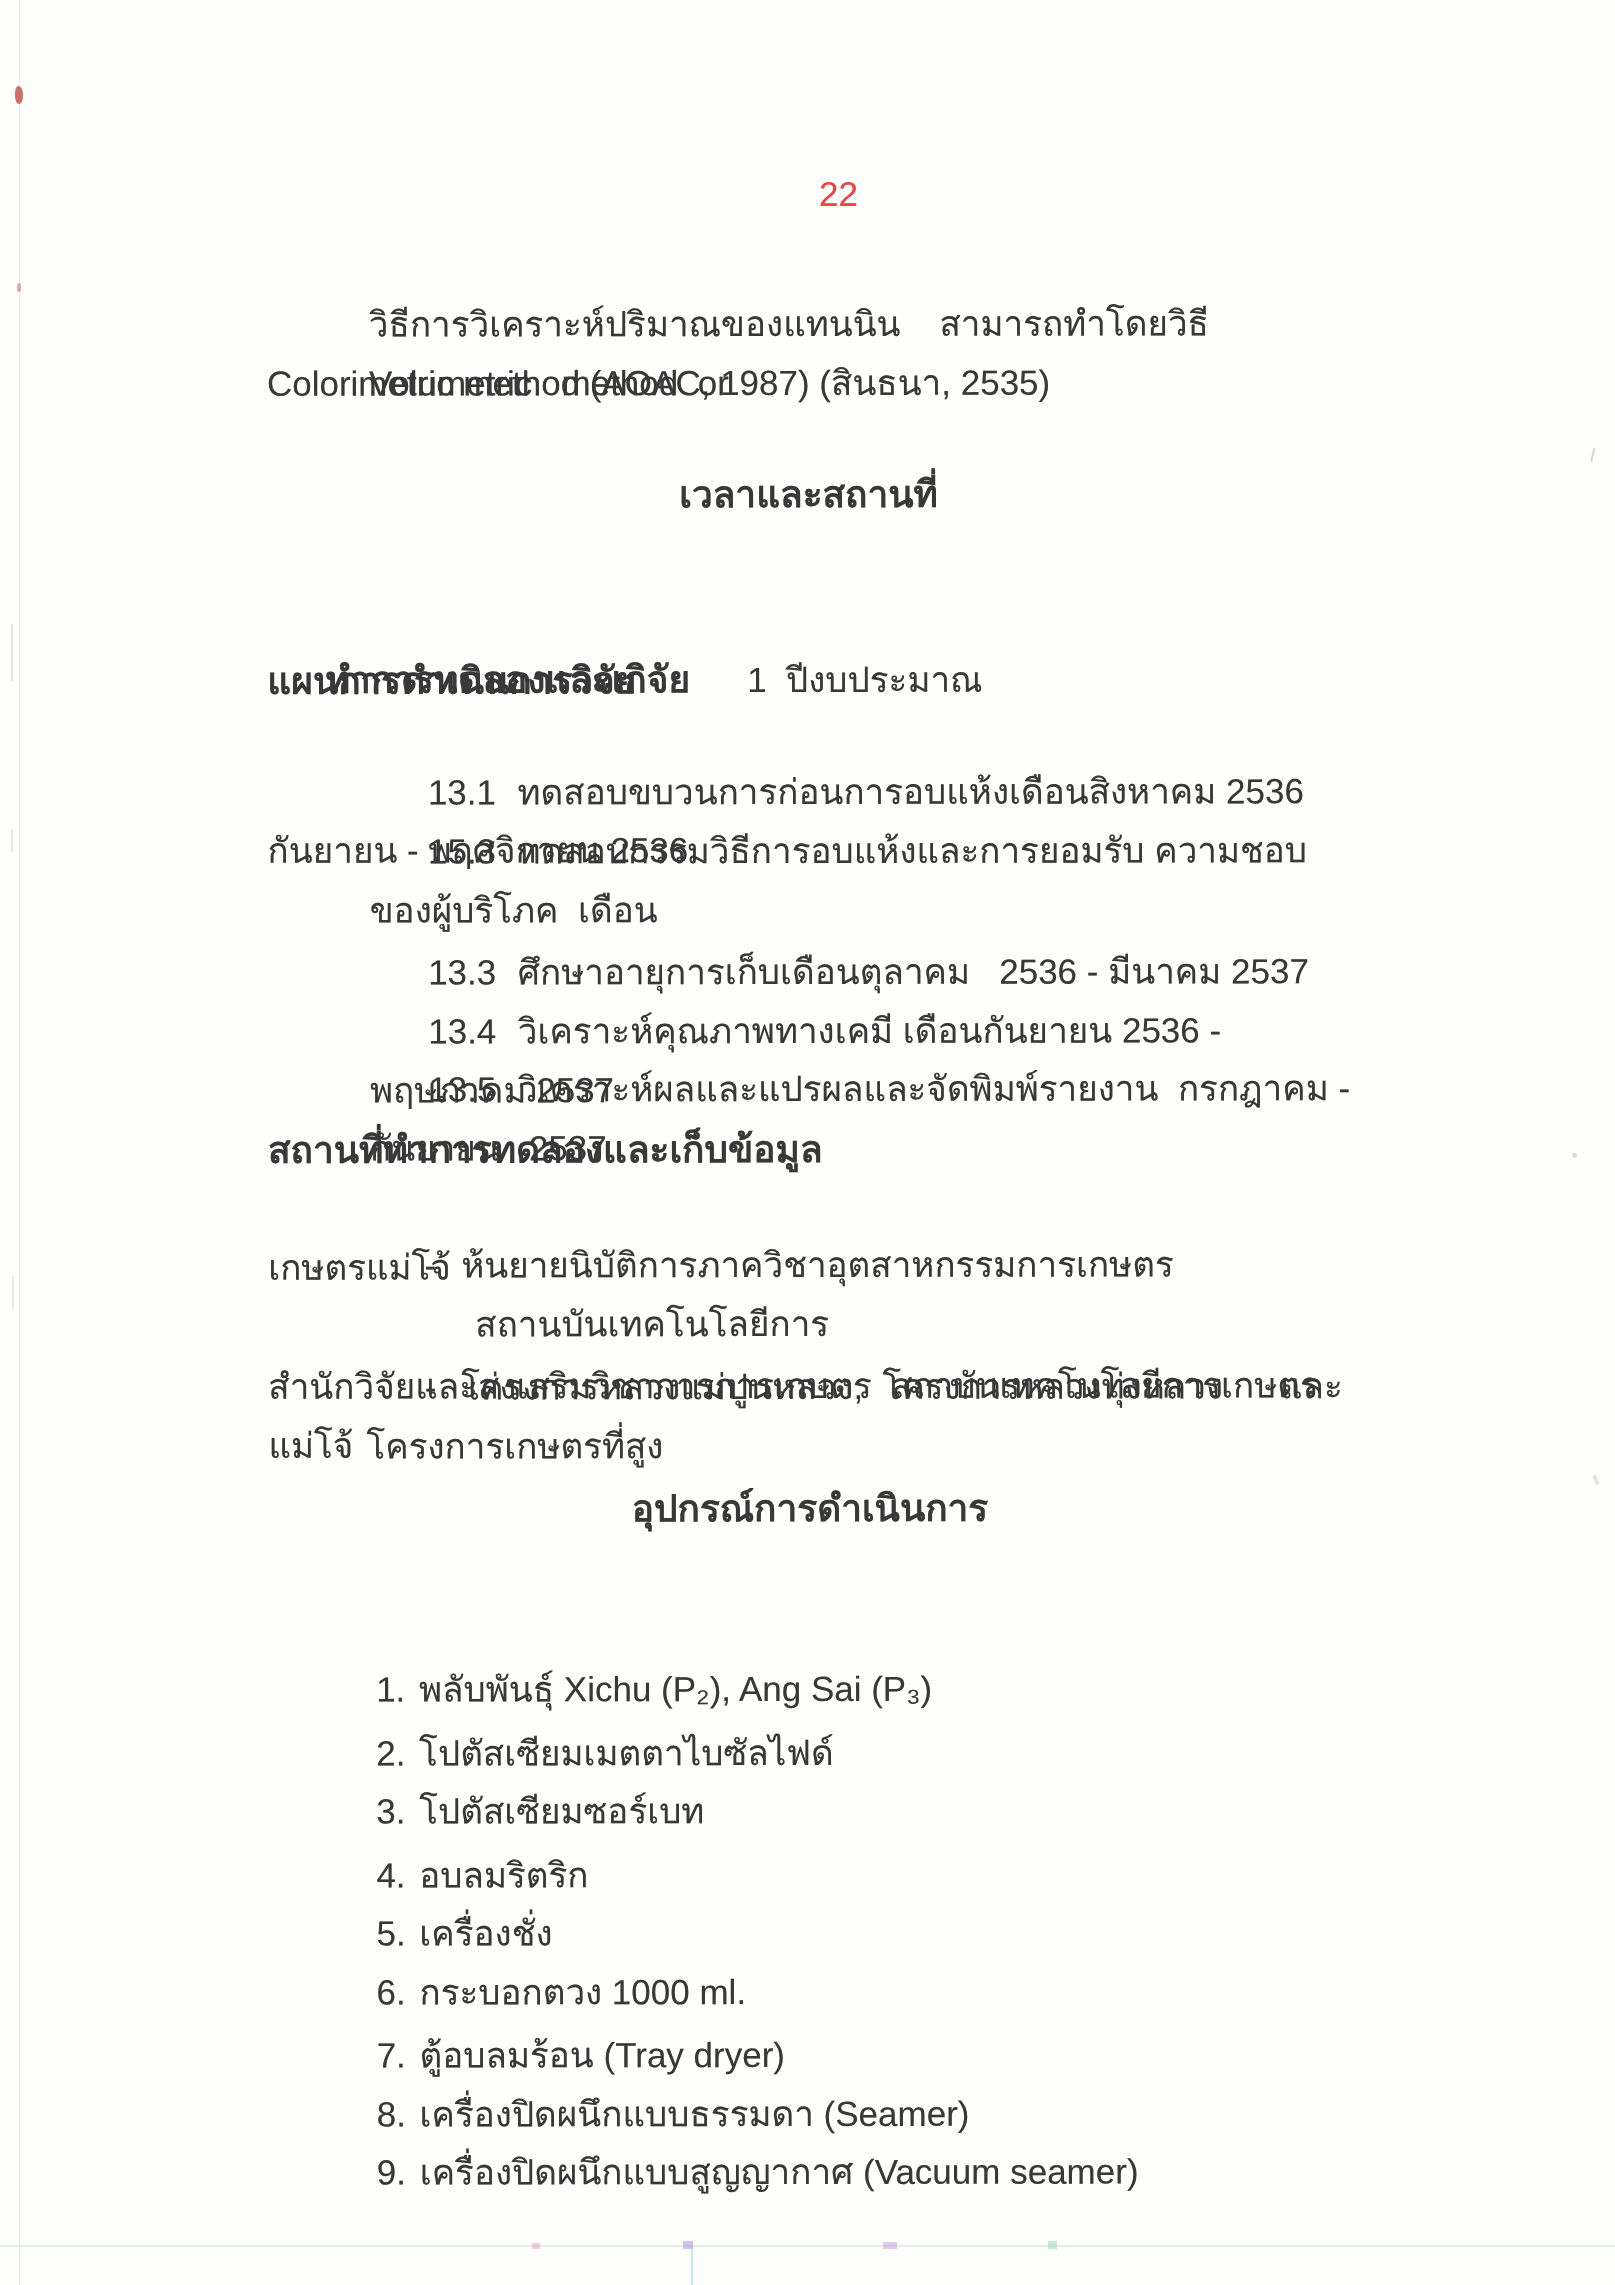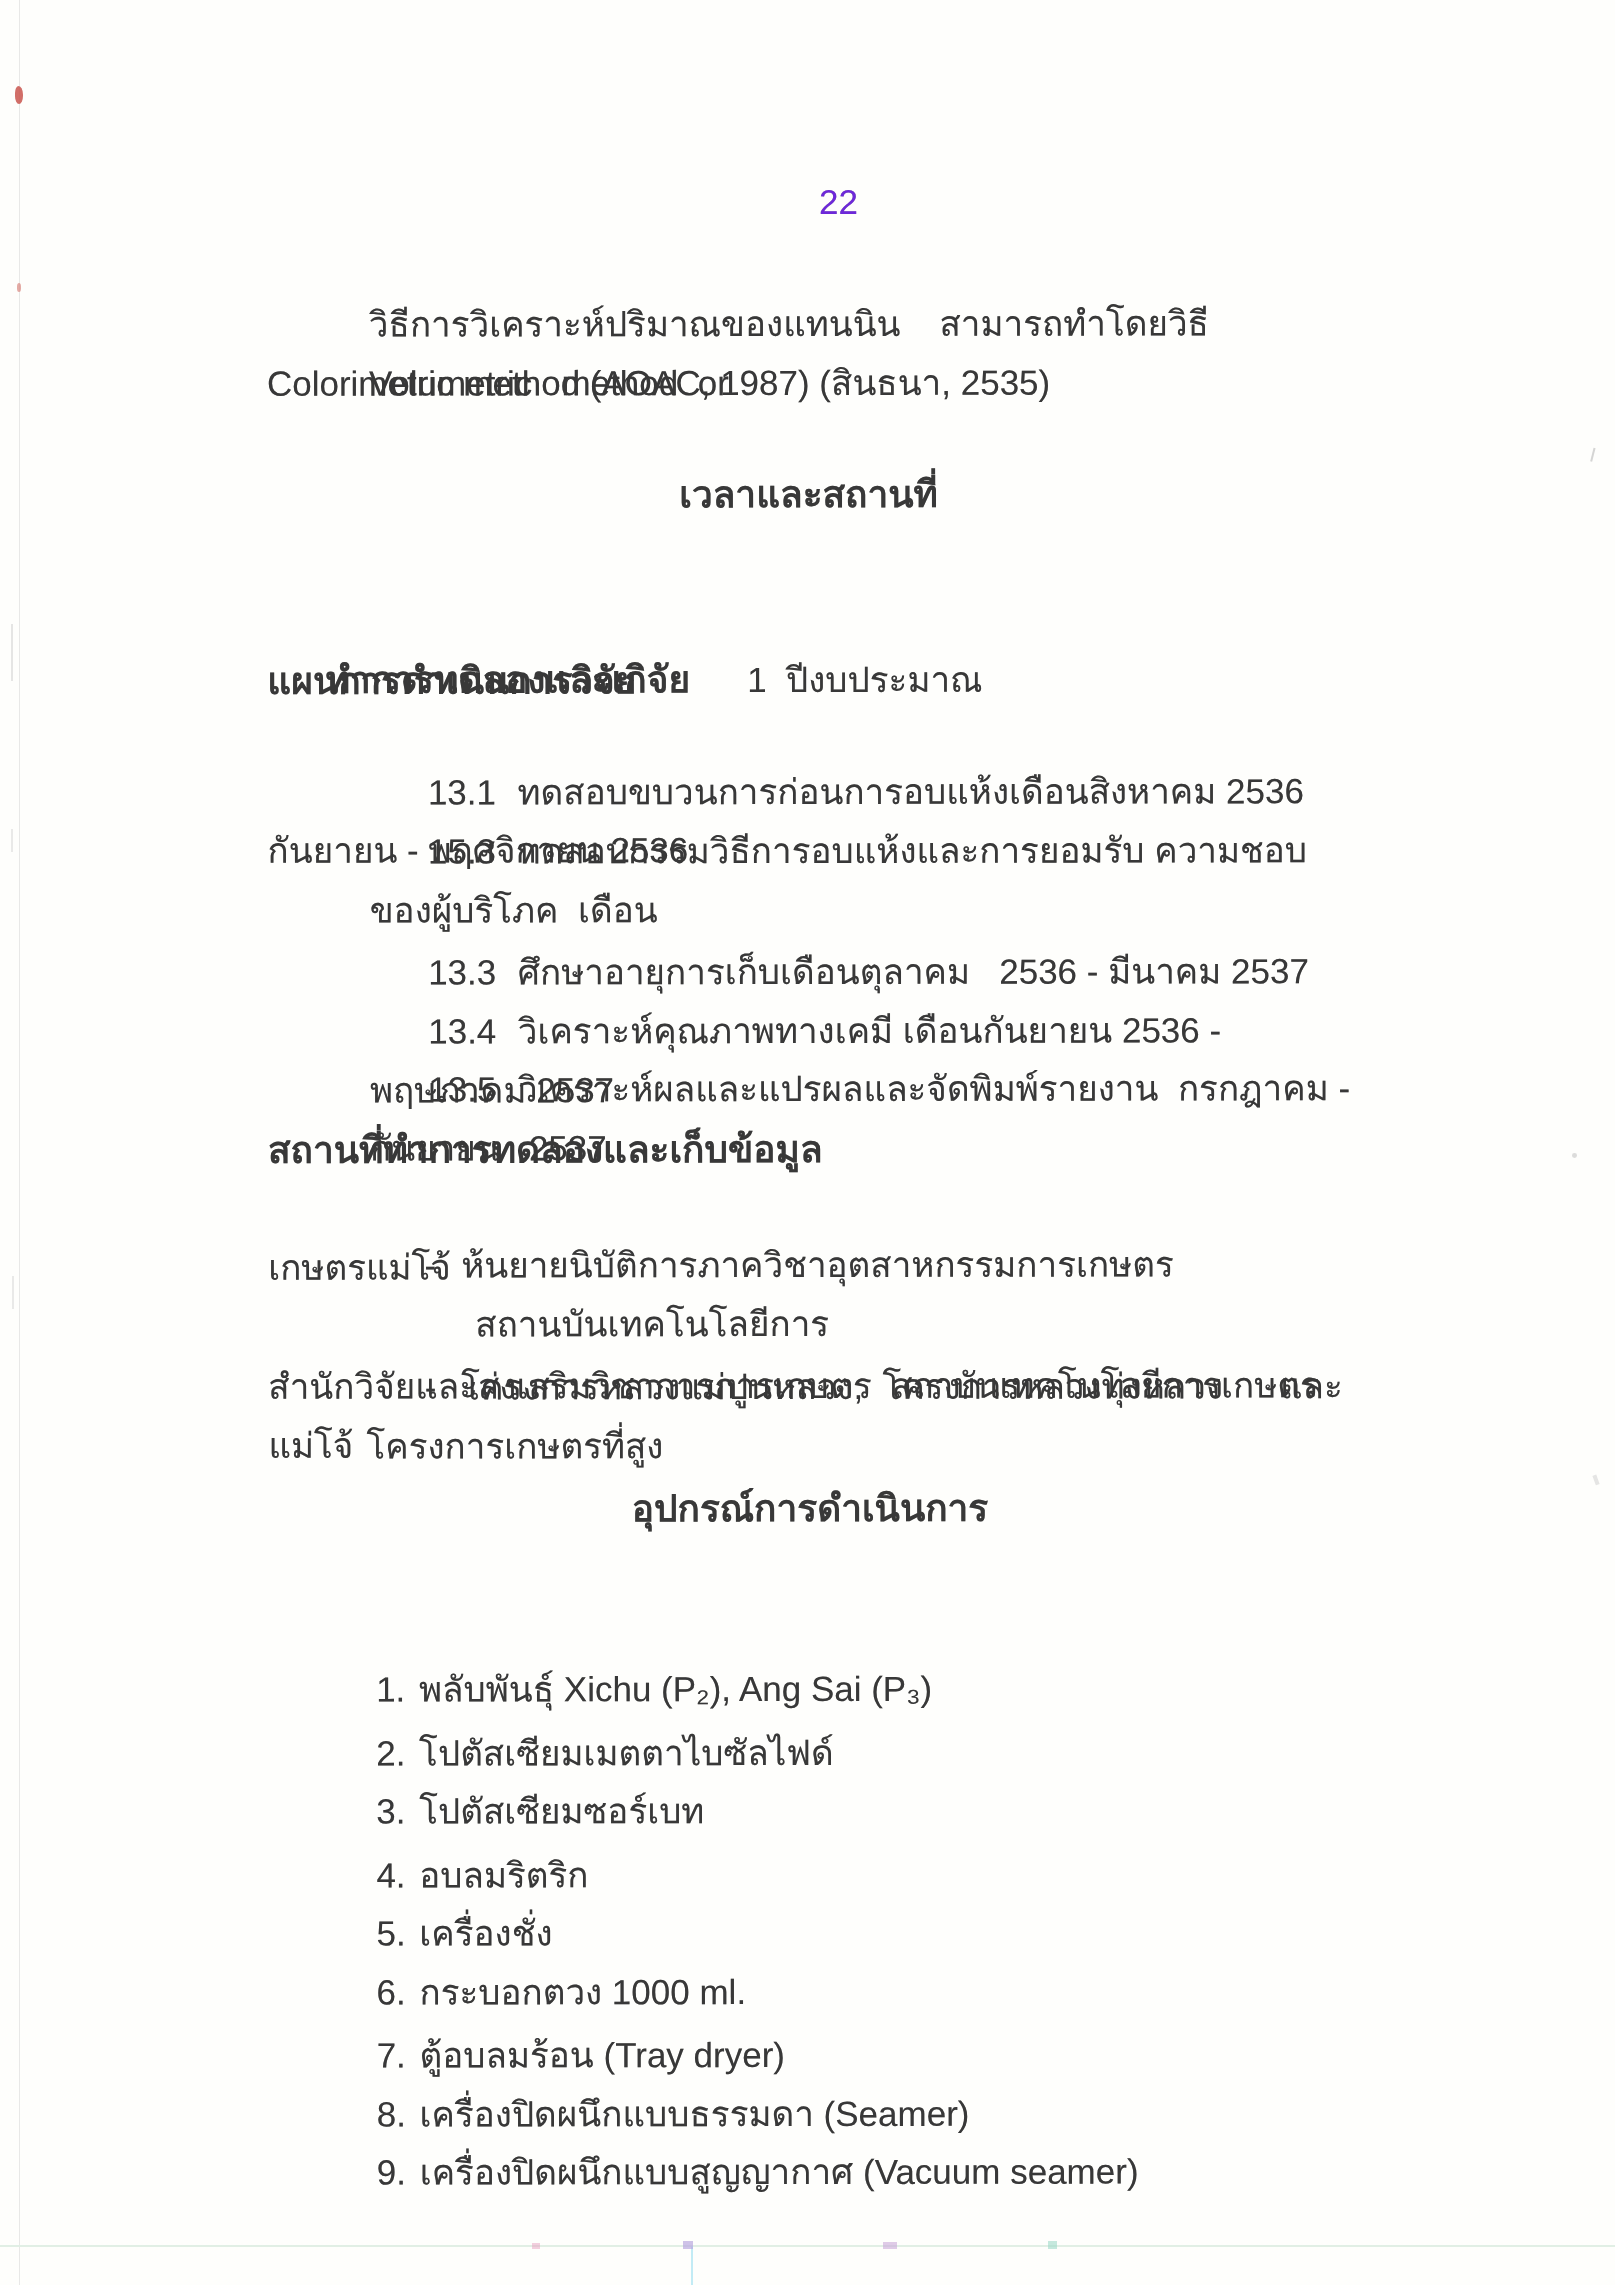--- a/index.html
+++ b/index.html
@@ -27,23 +27,22 @@
     font-size: 35px;
     line-height: 59px;
     white-space: pre-wrap;
     text-shadow: 0 0 0.6px rgba(70,70,70,0.45);
   }
   .pageno {
     position: absolute;
     top: 174px;
     left: 819px;
     font-size: 35px;
-    color: #6d28d9;
+    color: #ef4444;
     text-shadow: 0 0 0.6px rgba(70,70,70,0.45);
-    margin-top: 8px;
   }
   .center { text-align: center; }
   .bold { font-weight: bold; font-size: 37px; }
   .indent-para { padding-left: 102px; }
   .indent-plan { padding-left: 102px; }
   .indent-dash { padding-left: 98px; }
   .indent-equip { padding-left: 49px; }
   .no-plan { margin-right: 21.5px; }
   .no-equip { margin-right: 13.7px; }
   .dash-glyph { margin-right: 25px; }

